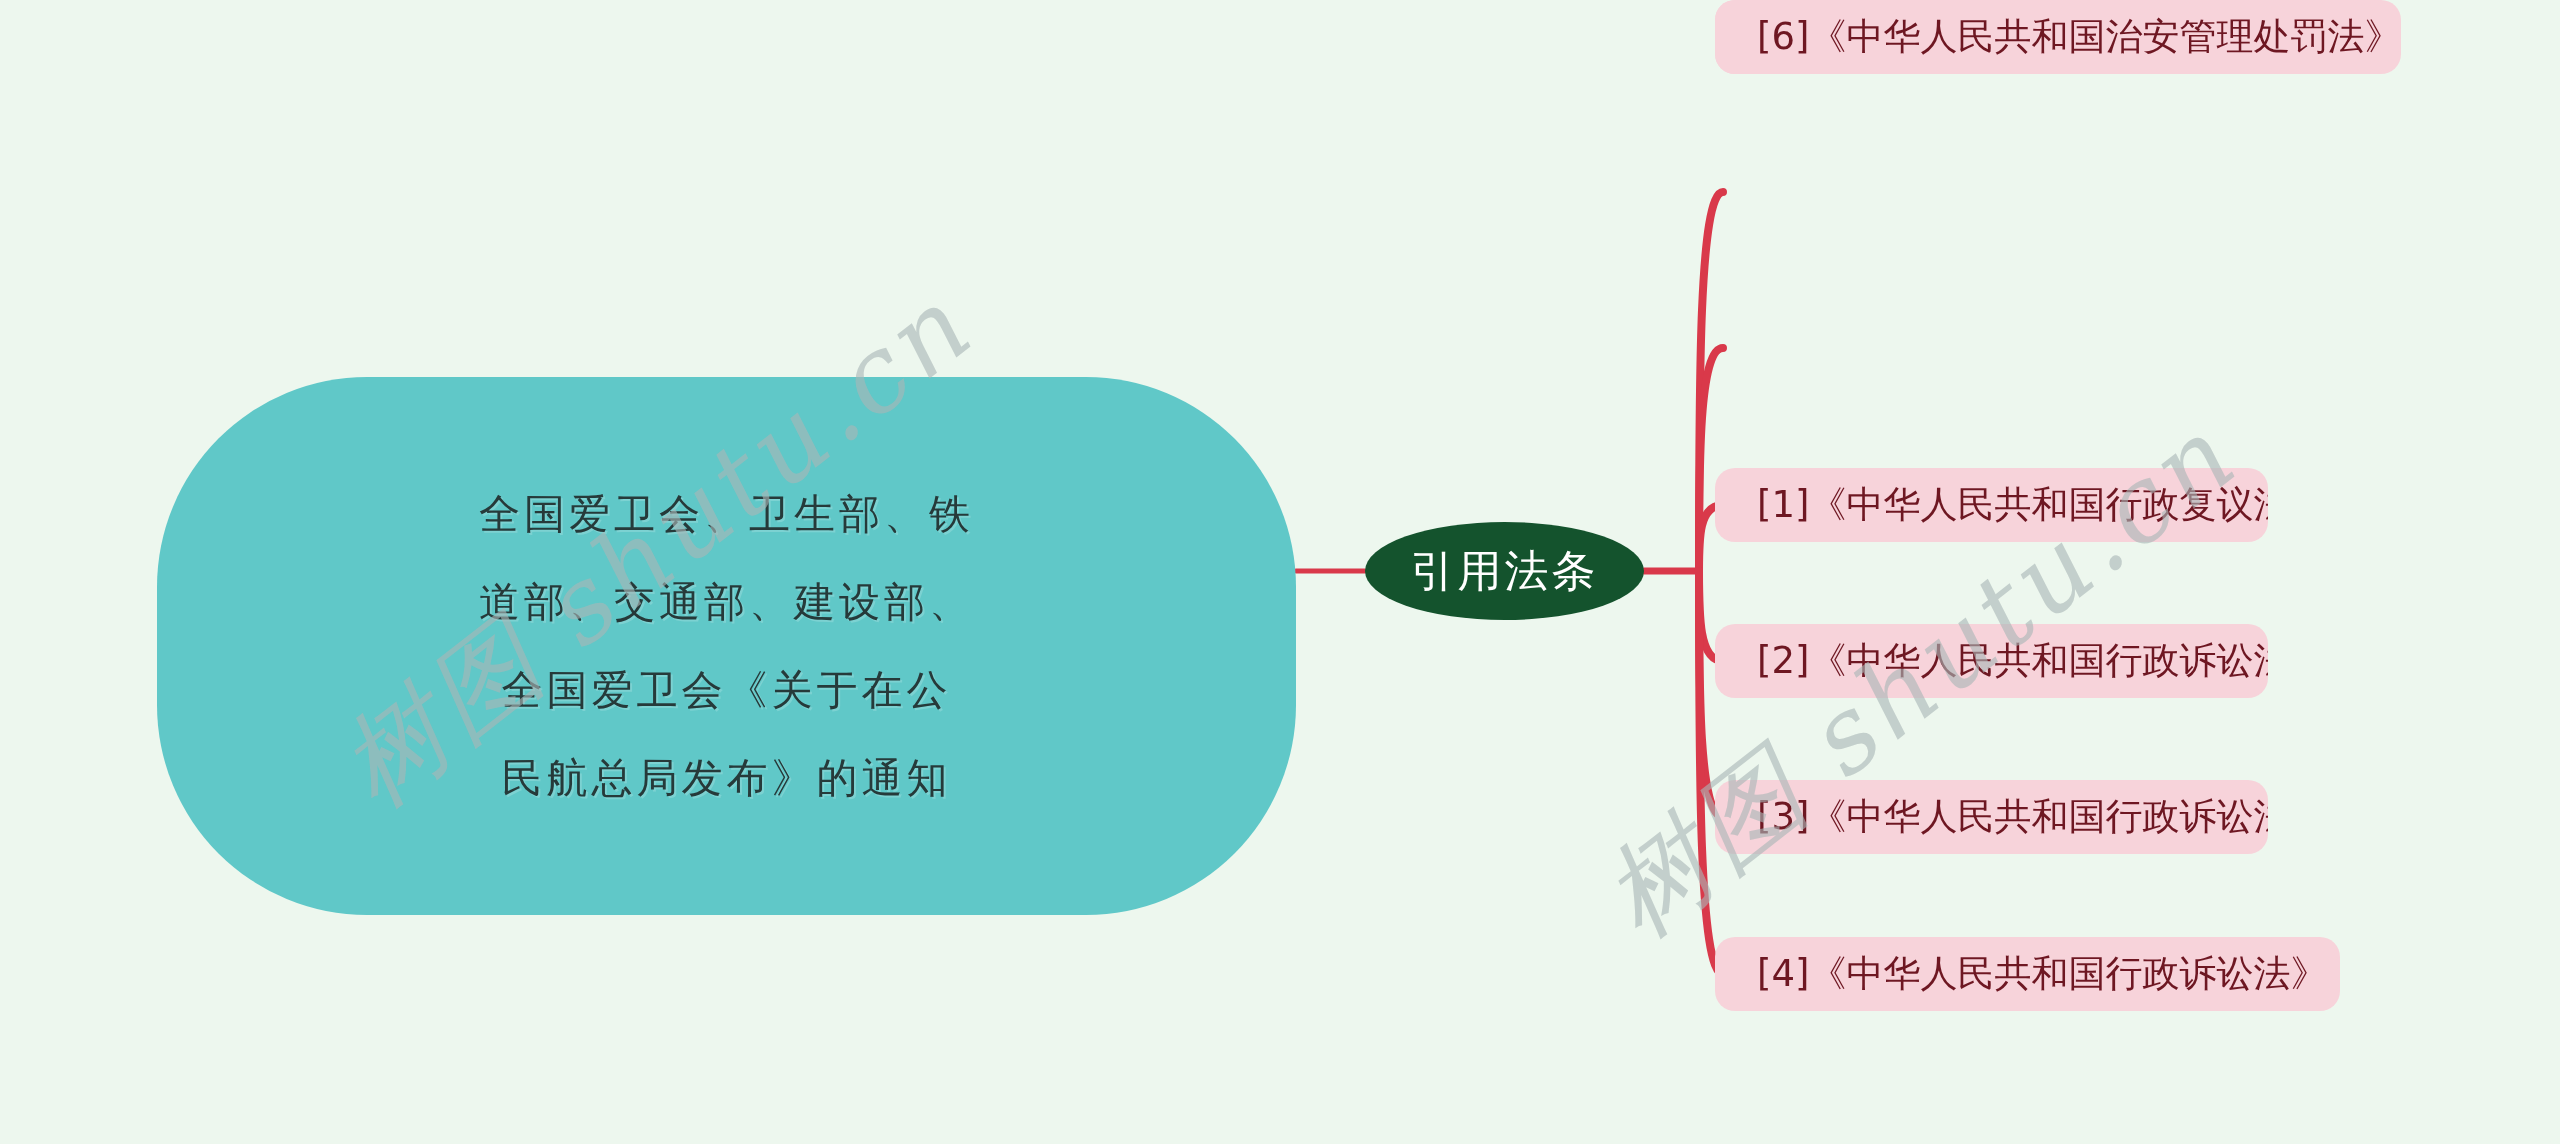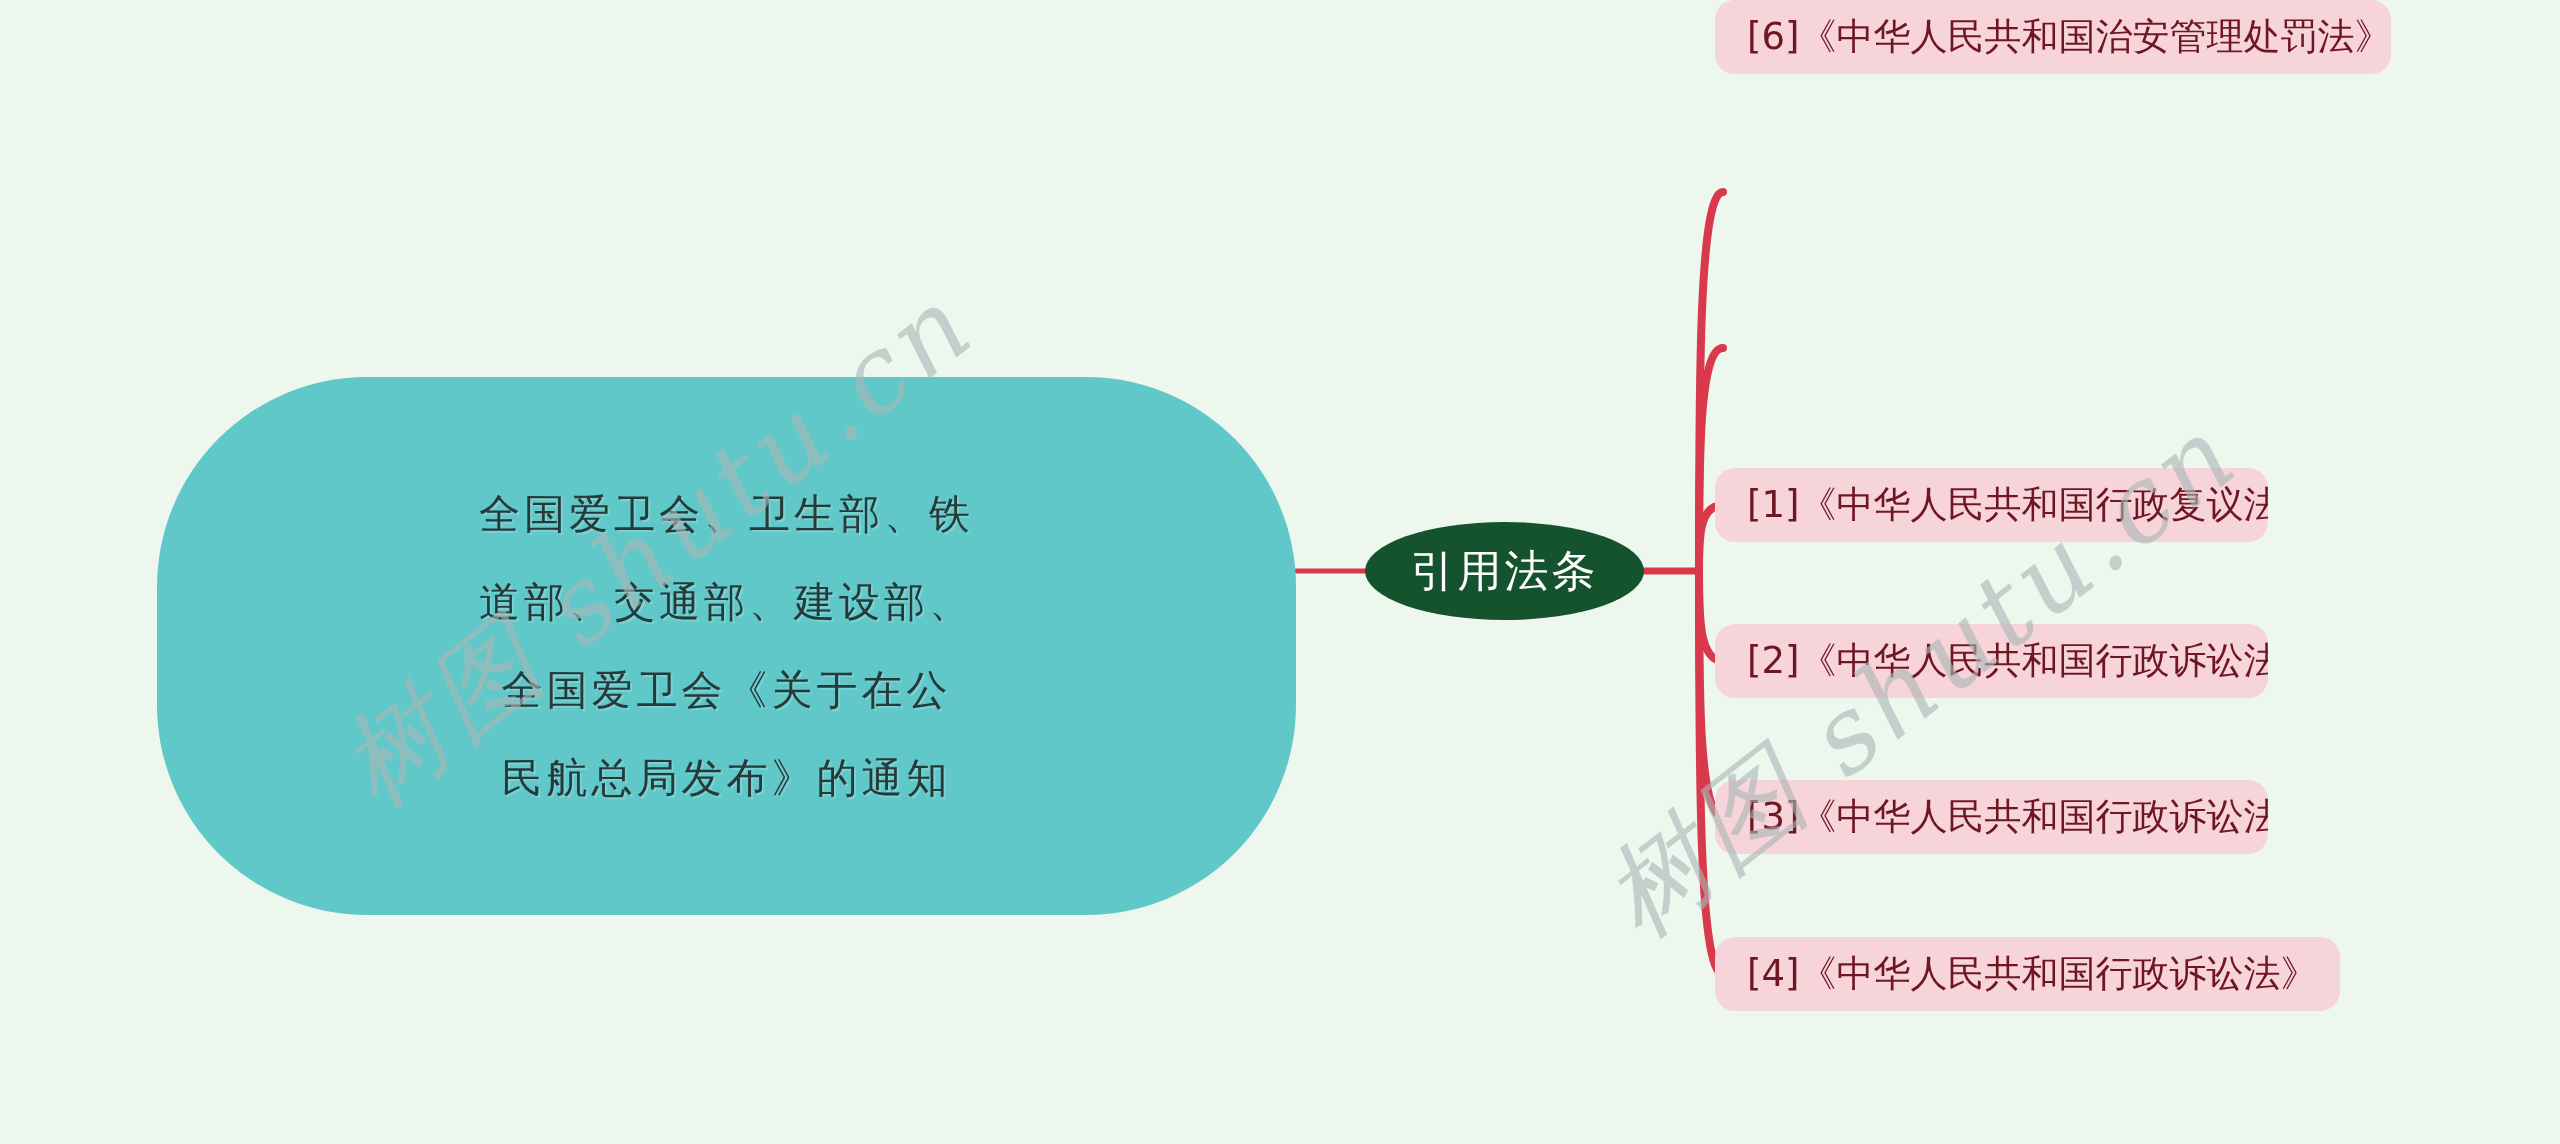--- a/index.html
+++ b/index.html
@@ -37,21 +37,21 @@
     z-index:2;
   }
   .center-node span{
     color:#ffffff;font-size:44px;letter-spacing:3px;white-space:nowrap;
   }
   
   .branch{
     position:absolute;left:1715px;height:74px;
     background:#f7d3da;border-radius:20px;
     color:#6e1722;font-size:37px;line-height:74px;
-    padding-left:32px;box-sizing:border-box;white-space:nowrap;
+    padding-left:42px;box-sizing:border-box;white-space:nowrap;
     overflow:hidden;z-index:2;
   }
   .branch:nth-of-type(1){top:155px;width:718px;}
   .branch:nth-of-type(2){top:311px;width:553px;}
   .branch:nth-of-type(3){top:468px;width:553px;}
   .branch:nth-of-type(4){top:624px;width:553px;}
   .branch:nth-of-type(5){top:780px;width:553px;}
   .branch:nth-of-type(6){top:937px;width:625px;}
   
   .watermark{

